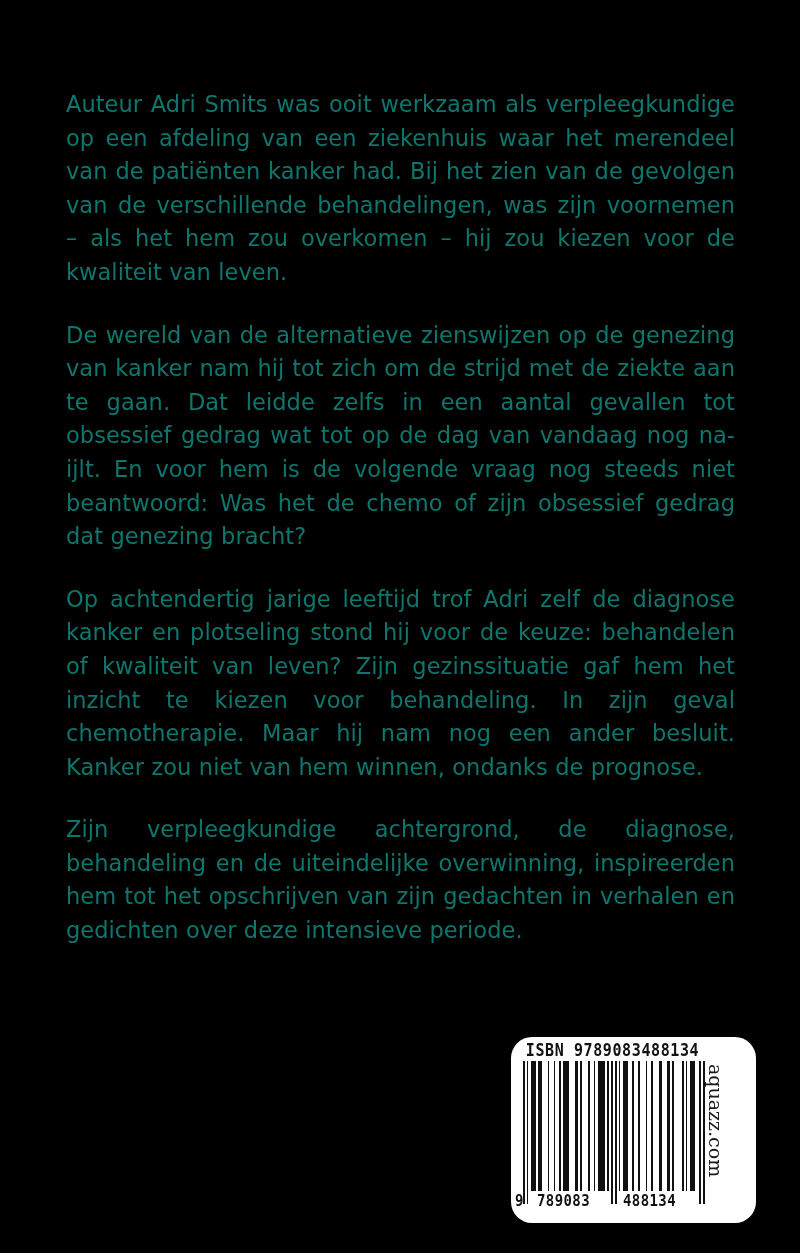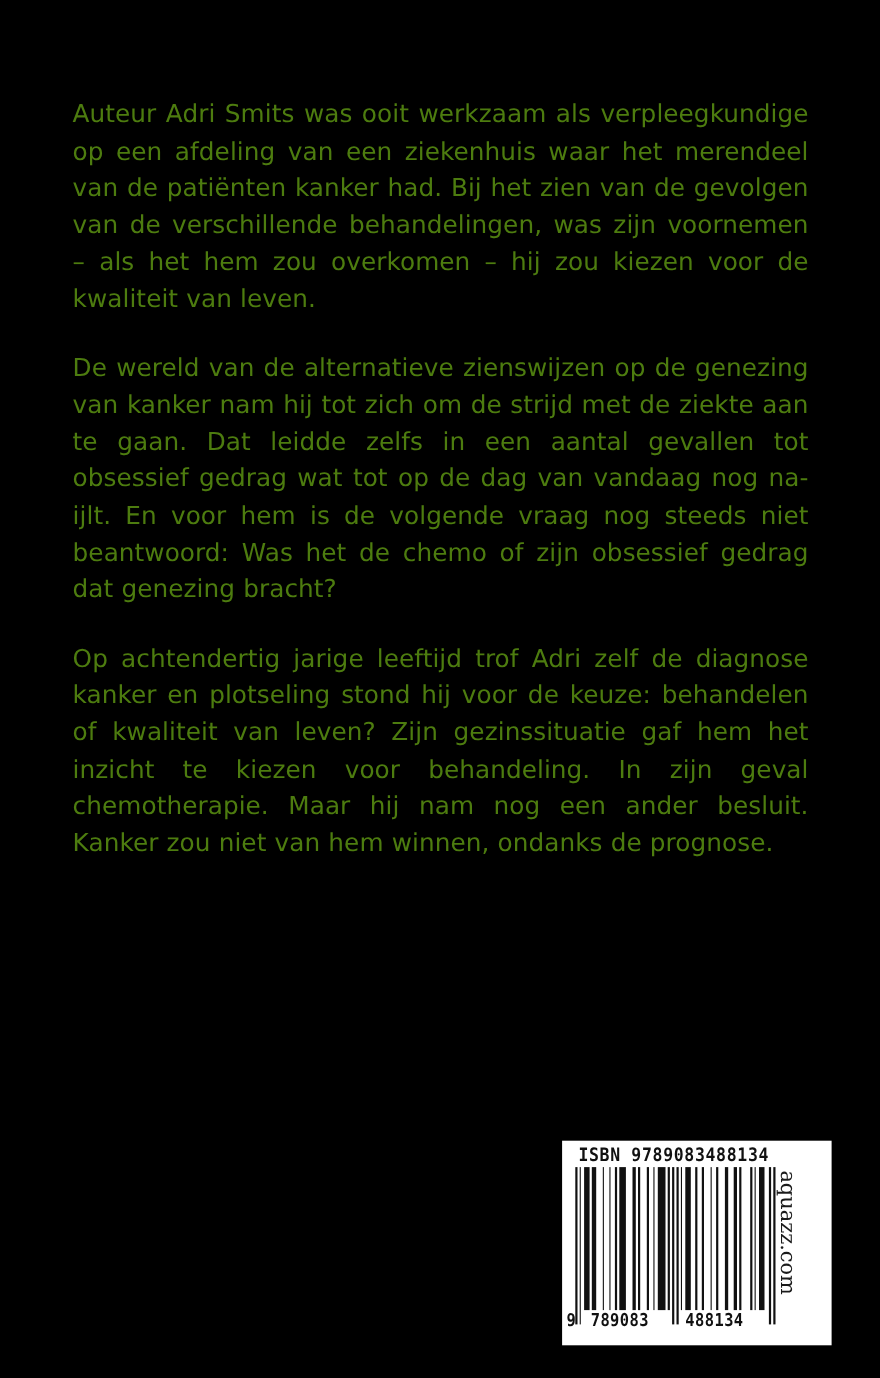--- a/index.html
+++ b/index.html
@@ -22,21 +22,21 @@
   }
 
   #blurb {
     position: absolute;
     left: 66px;
     top: 88px;
     width: 669px;
   }
 
   .blurb-paragraph {
-    color: #4d7c0f;
+    color: #0f766e;
     font-family: "DejaVu Sans", sans-serif;
     font-size: 22.5px;
     line-height: 33.6px;
     text-align: justify;
     text-justify: inter-word;
     margin: 0 0 29px 0;
     letter-spacing: 0.05px;
     word-spacing: 0.2px;
     -webkit-font-smoothing: antialiased;
   }
@@ -45,20 +45,21 @@
   }
 
   
   #barcode-block {
     position: absolute;
     left: 511px;
     top: 1037px;
     width: 245px;
     height: 186px;
     background: #ffffff;
+    border-radius: 21px;
   }
 
   #isbn-human-text {
     position: absolute;
     left: 0;
     right: 0;
     top: 4px;
     text-align: center;
     color: #111111;
     font-family: "DejaVu Sans Mono", monospace;
@@ -132,20 +133,21 @@
 </style>
 </head>
 <body>
 
 <div id="back-cover">
 
   <div id="blurb">
     <p class="blurb-paragraph">Auteur Adri Smits was ooit werkzaam als verpleegkundige op een afdeling van een ziekenhuis waar het merendeel van de patiënten kanker had. Bij het zien van de gevolgen van de verschillende behandelingen, was zijn voornemen – als het hem zou overkomen – hij zou kiezen voor de kwaliteit van leven.</p>
     <p class="blurb-paragraph">De wereld van de alternatieve zienswijzen op de genezing van kanker nam hij tot zich om de strijd met de ziekte aan te gaan. Dat leidde zelfs in een aantal gevallen tot obsessief gedrag wat tot op de dag van vandaag nog na-ijlt. En voor hem is de volgende vraag nog steeds niet beantwoord: Was het de chemo of zijn obsessief gedrag dat genezing bracht?</p>
     <p class="blurb-paragraph">Op achtendertig jarige leeftijd trof Adri zelf de diagnose kanker en plotseling stond hij voor de keuze: behandelen of kwaliteit van leven? Zijn gezinssituatie gaf hem het inzicht te kiezen voor behandeling. In zijn geval chemotherapie. Maar hij nam nog een ander besluit. Kanker zou niet van hem winnen, ondanks de prognose.</p>
+    <p class="blurb-paragraph">Zijn verpleegkundige achtergrond, de diagnose, behandeling en de uiteindelijke overwinning, inspireerden hem tot het opschrijven van zijn gedachten in verhalen en gedichten over deze intensieve periode.</p>
   </div>
 
   <div id="barcode-block">
 
     <div id="isbn-human-text">ISBN 9789083488134</div>
 
     <div id="barcode-bars-area">
         <div class="barcode-bar guard" style="left: 0px; width: 1.56579px; background: rgb(17, 17, 17);"></div>
         <div class="barcode-bar guard" style="left: 3.83158px; width: 1.56579px; background: rgb(17, 17, 17);"></div>
         <div class="barcode-bar" style="left: 7.66316px; width: 5.39737px; background: rgb(17, 17, 17);"></div>

